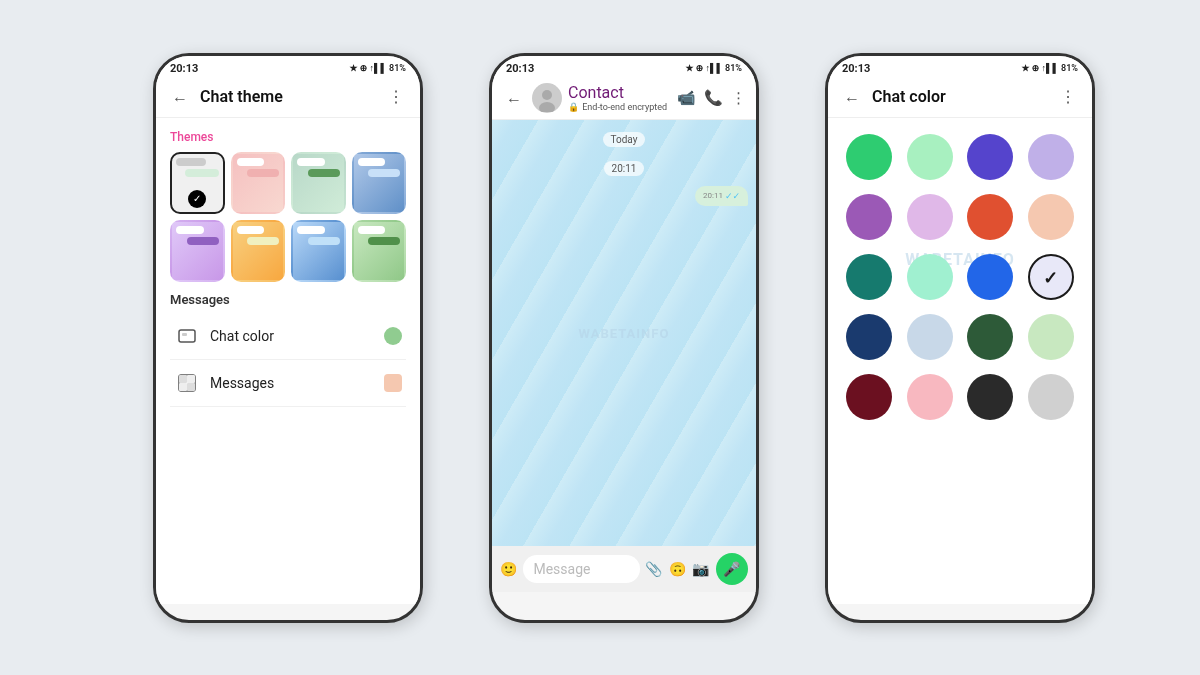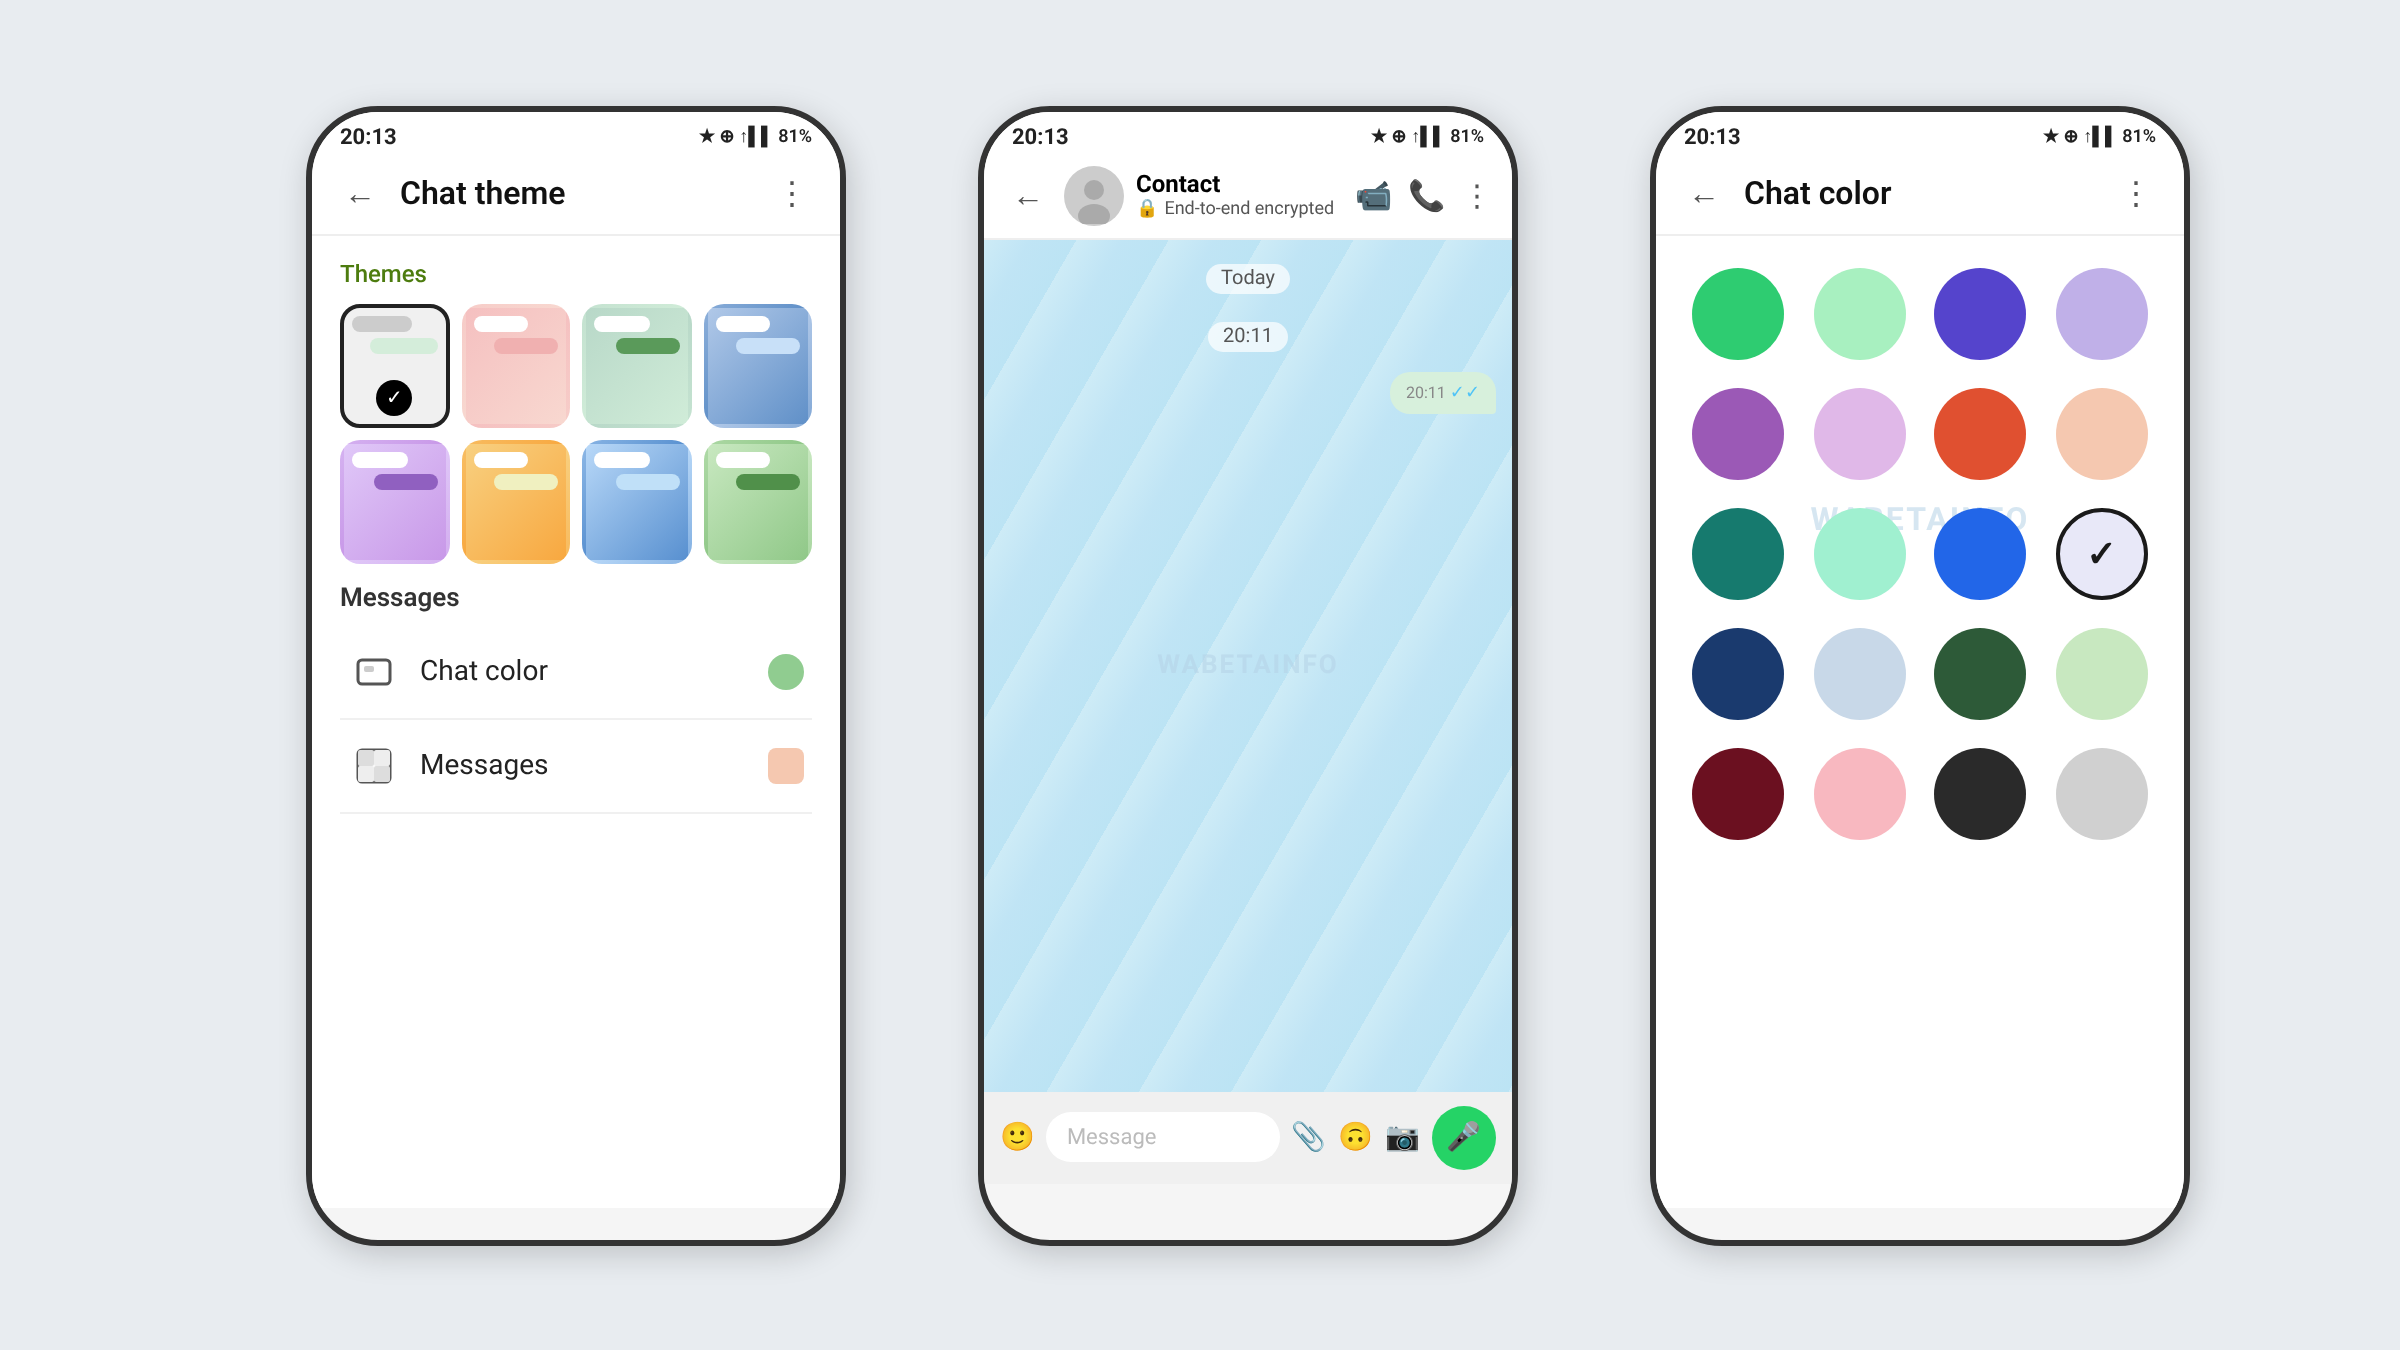--- a/index.html
+++ b/index.html
@@ -70,21 +70,21 @@
 
     
     .screen1-content {
       background: #fff;
       height: calc(100% - 78px);
       overflow-y: auto;
       padding: 12px 14px;
     }
     .section-label {
       font-size: 12px;
-      color: #4d7c0f;
+      color: #ec4899;
       margin-bottom: 8px;
       font-weight: 500;
     }
     .themes-grid {
       display: grid;
       grid-template-columns: repeat(4, 1fr);
       gap: 6px;
       margin-bottom: 10px;
     }
     .theme-item {
@@ -173,21 +173,21 @@
       border-radius: 50%;
       background: #ccc;
       display: flex;
       align-items: center;
       justify-content: center;
       font-size: 14px;
       color: #fff;
       overflow: hidden;
     }
     .chat-contact-info { flex: 1; }
-    .chat-contact-name { font-size: 12px; font-weight: 700; color: #000000; }
+    .chat-contact-name { font-size: 16px; font-weight: 400; color: #701a75; }
     .chat-encrypted { font-size: 9px; color: #555; display: flex; align-items: center; gap: 3px; }
     .chat-actions { display: flex; gap: 8px; color: #555; font-size: 15px; }
 
     .chat-body {
       background: #c5e8f5;
       height: calc(100% - 138px);
       position: relative;
       display: flex;
       flex-direction: column;
       background-image: repeating-linear-gradient(
@@ -259,21 +259,21 @@
       padding: 6px 8px;
       background: #f0f0f0;
       gap: 6px;
       height: 46px;
     }
     .chat-input-field {
       flex: 1;
       background: #fff;
       border-radius: 20px;
       padding: 6px 10px;
-      font-size: 11px;
+      font-size: 14px;
       color: #999;
       display: flex;
       align-items: center;
     }
     .mic-btn {
       width: 32px;
       height: 32px;
       border-radius: 50%;
       background: #25D366;
       display: flex;

